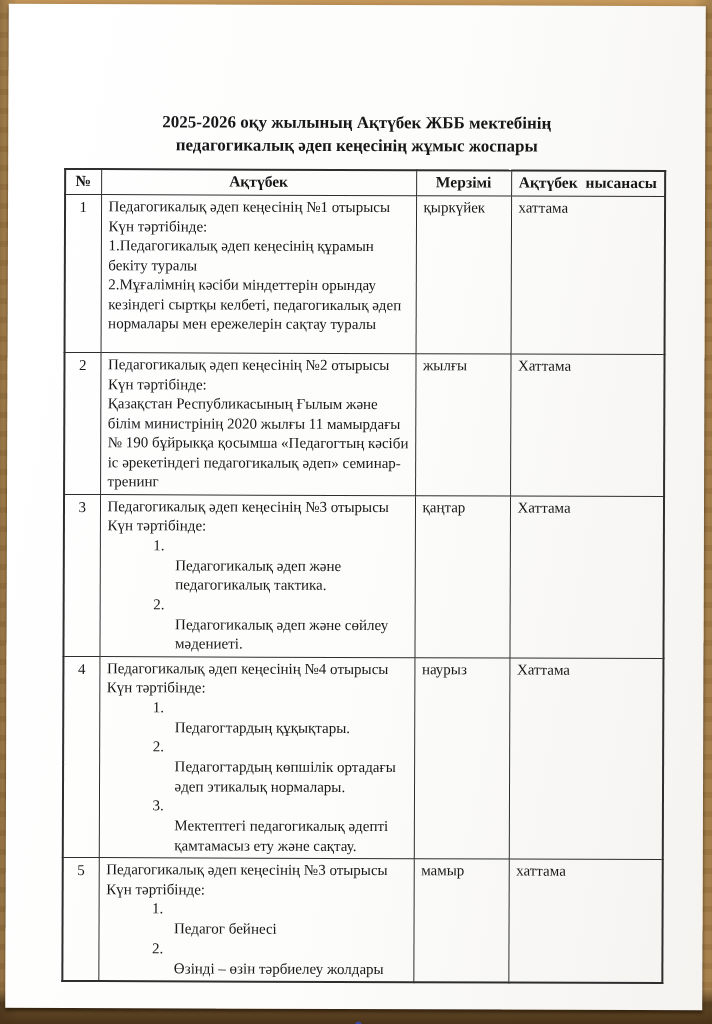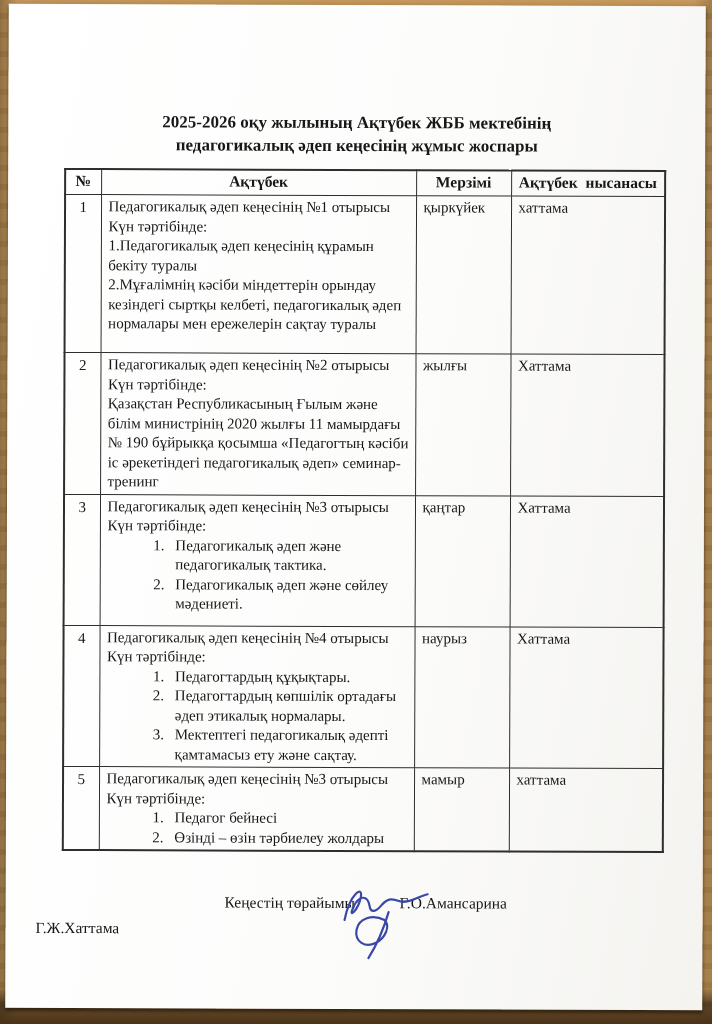--- a/index.html
+++ b/index.html
@@ -25,21 +25,21 @@
     font-size:15px;line-height:19.5px;
   }
   table.plan th,table.plan td{border:1px solid #2e2e2e;vertical-align:top;}
   table.plan{border:2px solid #2e2e2e;}
   th{font-weight:bold;text-align:center;font-size:15.5px;padding:1px 2px;height:22px;word-spacing:4px;}
   td{padding:2px 5px 2px 7px;}
   td.cell-num{text-align:center;padding:3px 1px;}
   .p{margin:0;}
   .li{display:flex;margin:0;padding-left:46px;}
   .linum{flex:0 0 22px;}
-  .litxt{flex:1;}
+  .litxt{flex:1;margin-top:20px;}
   .footer{position:relative;margin-top:38px;font-size:15.5px;line-height:26px;}
   .frow{display:flex;}
   .flabel{margin-left:219px;width:145px;}
   .fname{margin-left:30px;}
   .sigs{position:absolute;left:325px;top:-8px;pointer-events:none;}
 </style>
 </head>
 <body>
 
 <div class="paper">

